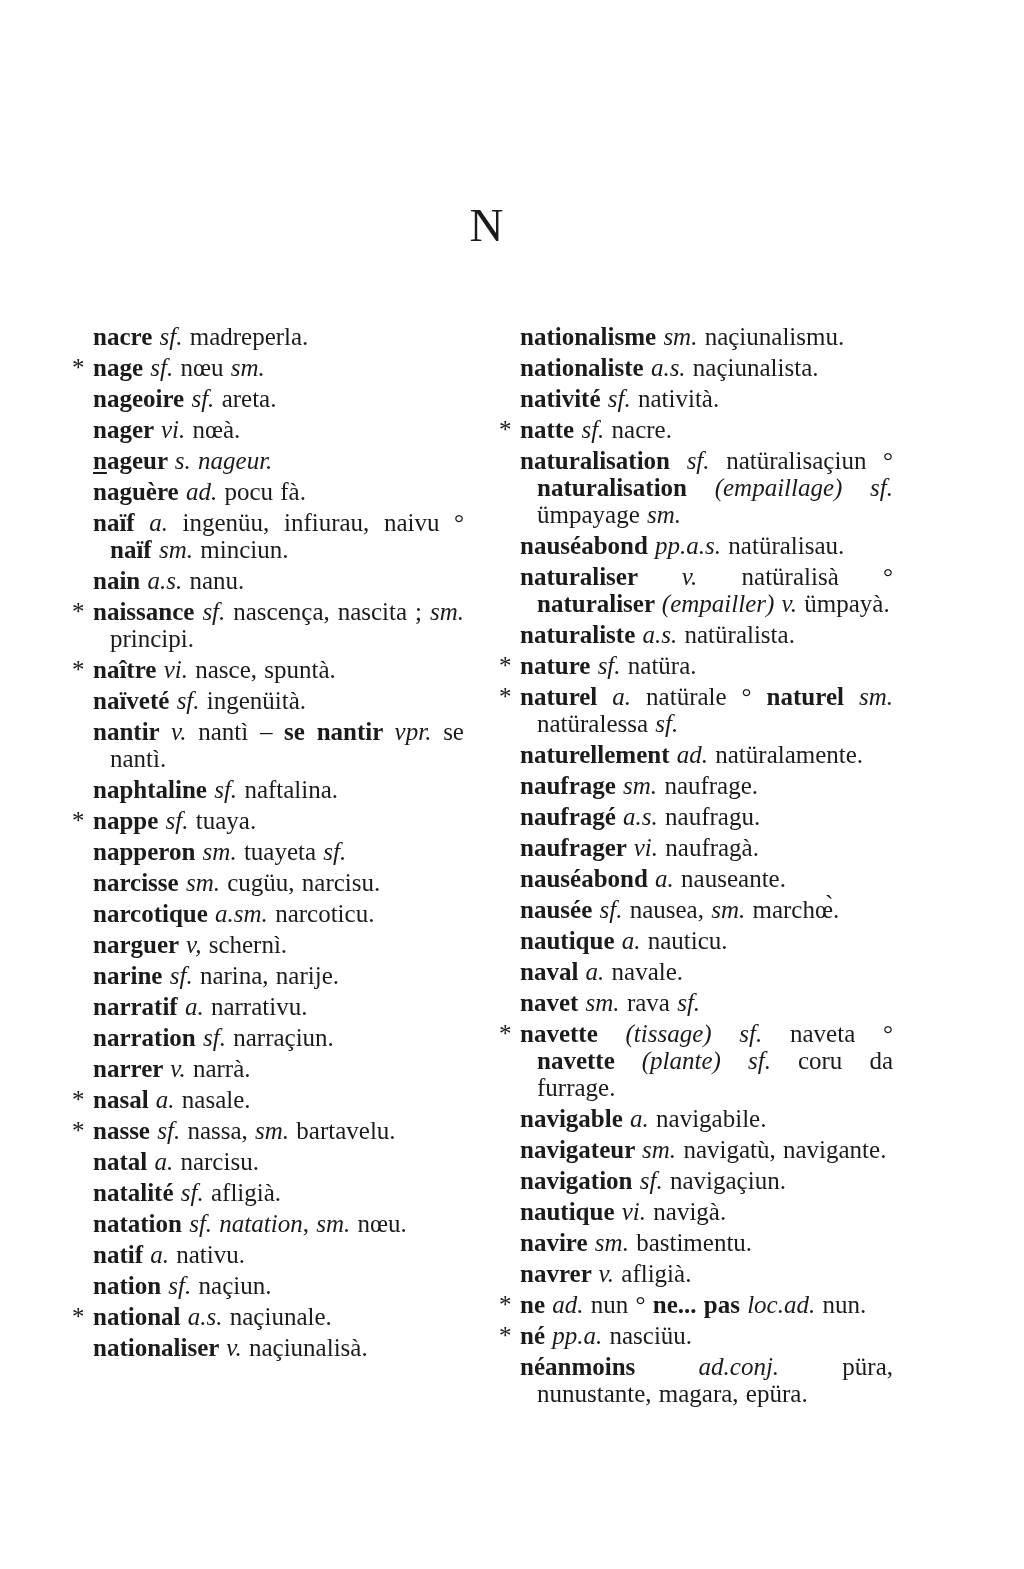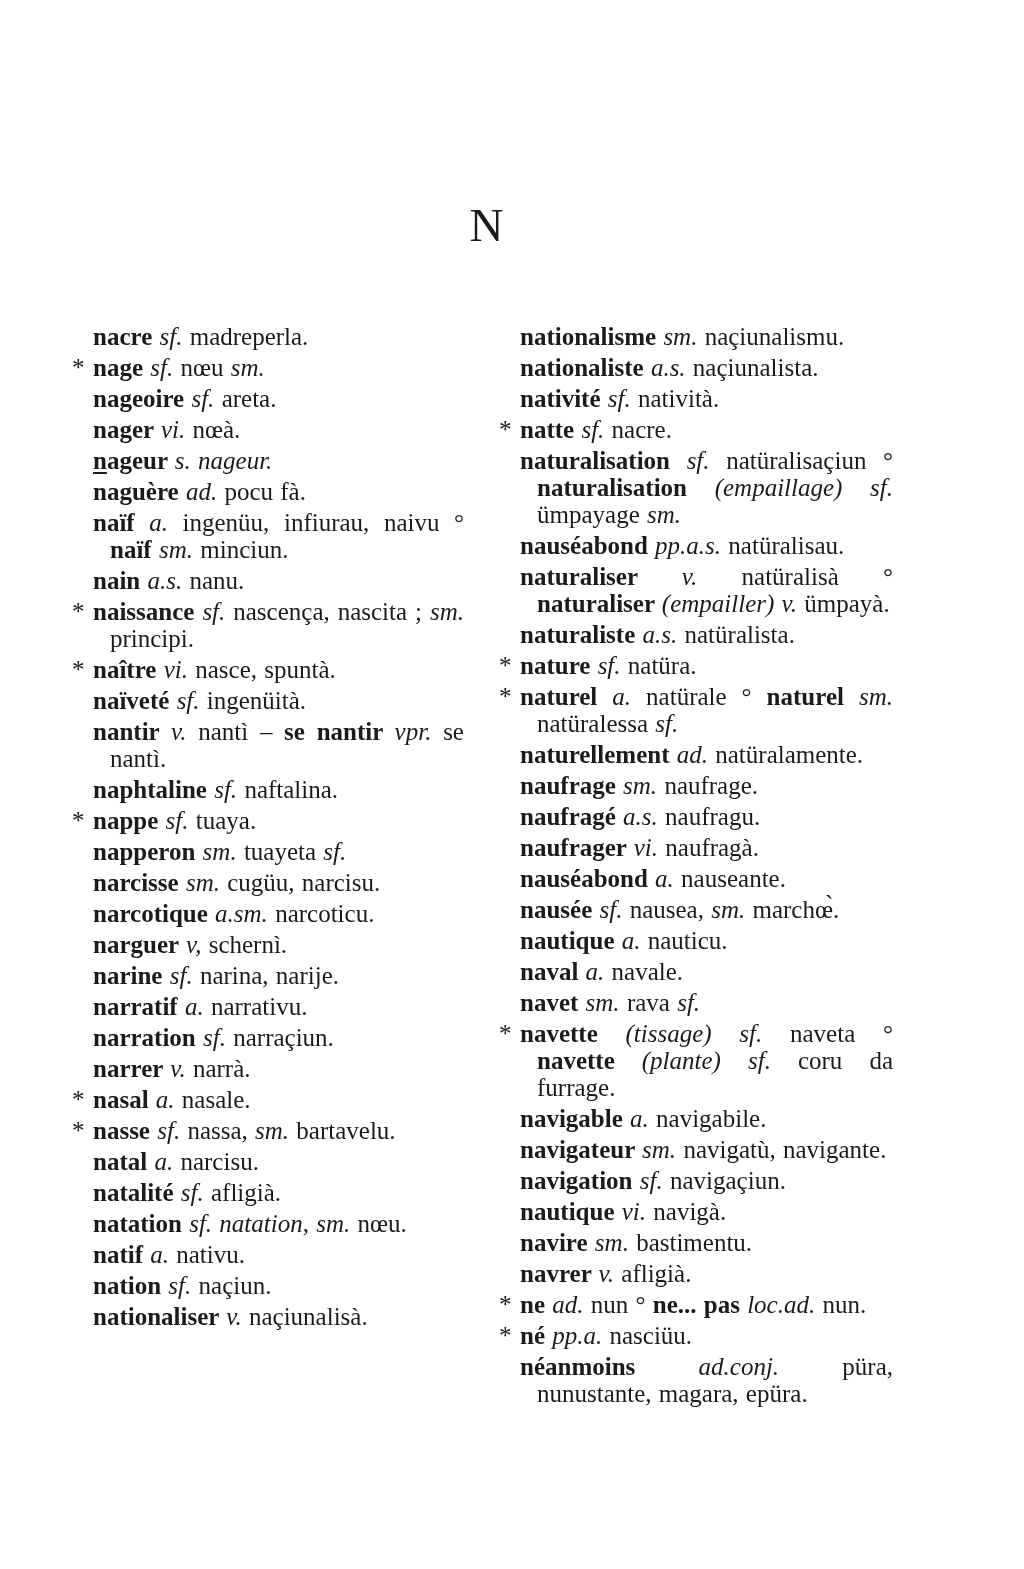--- a/index.html
+++ b/index.html
@@ -75,20 +75,21 @@
       <div class="entry"><span class="star-slot"></span><span class="b">narratif </span><span class="i">a. </span><span>narrativu.</span></div>
       <div class="entry"><span class="star-slot"></span><span class="b">narration </span><span class="i">sf. </span><span>narraçiun.</span></div>
       <div class="entry"><span class="star-slot"></span><span class="b">narrer </span><span class="i">v. </span><span>narrà.</span></div>
       <div class="entry"><span class="star-slot">*</span><span class="b">nasal </span><span class="i">a. </span><span>nasale.</span></div>
       <div class="entry"><span class="star-slot">*</span><span class="b">nasse </span><span class="i">sf. </span><span>nassa, </span><span class="i">sm. </span><span>bartavelu.</span></div>
       <div class="entry"><span class="star-slot"></span><span class="b">natal </span><span class="i">a. </span><span>narcisu.</span></div>
       <div class="entry"><span class="star-slot"></span><span class="b">natalité </span><span class="i">sf. </span><span>afligià.</span></div>
       <div class="entry"><span class="star-slot"></span><span class="b">natation </span><span class="i">sf. natation</span><span>, </span><span class="i">sm. </span><span>nœu.</span></div>
       <div class="entry"><span class="star-slot"></span><span class="b">natif </span><span class="i">a. </span><span>nativu.</span></div>
       <div class="entry"><span class="star-slot"></span><span class="b">nation </span><span class="i">sf. </span><span>naçiun.</span></div>
+      <div class="entry"><span class="star-slot">*</span><span class="b">national </span><span class="i">a.s. </span><span>naçiunale.</span></div>
       <div class="entry"><span class="star-slot"></span><span class="b">nationaliser </span><span class="i">v. </span><span>naçiunalisà.</span></div>
     </div>
   <div class="column column-right">
       <div class="entry"><span class="star-slot"></span><span class="b">nationalisme </span><span class="i">sm. </span><span>naçiunalismu.</span></div>
       <div class="entry"><span class="star-slot"></span><span class="b">nationaliste </span><span class="i">a.s. </span><span>naçiunalista.</span></div>
       <div class="entry"><span class="star-slot"></span><span class="b">nativité </span><span class="i">sf. </span><span>natività.</span></div>
       <div class="entry"><span class="star-slot">*</span><span class="b">natte </span><span class="i">sf. </span><span>nacre.</span></div>
       <div class="entry"><span class="star-slot"></span><span class="b">naturalisation </span><span class="i">sf. </span><span>natüralisaçiun ° </span><span class="b">naturalisation </span><span class="i">(empaillage) </span><span class="i">sf. </span><span>ümpayage </span><span class="i">sm.</span></div>
       <div class="entry"><span class="star-slot"></span><span class="b">nauséabond </span><span class="i">pp.a.s. </span><span>natüralisau.</span></div>
       <div class="entry"><span class="star-slot"></span><span class="b">naturaliser </span><span class="i">v. </span><span>natüralisà ° </span><span class="b">naturaliser </span><span class="i">(empailler) </span><span class="i">v. </span><span>ümpayà.</span></div>

